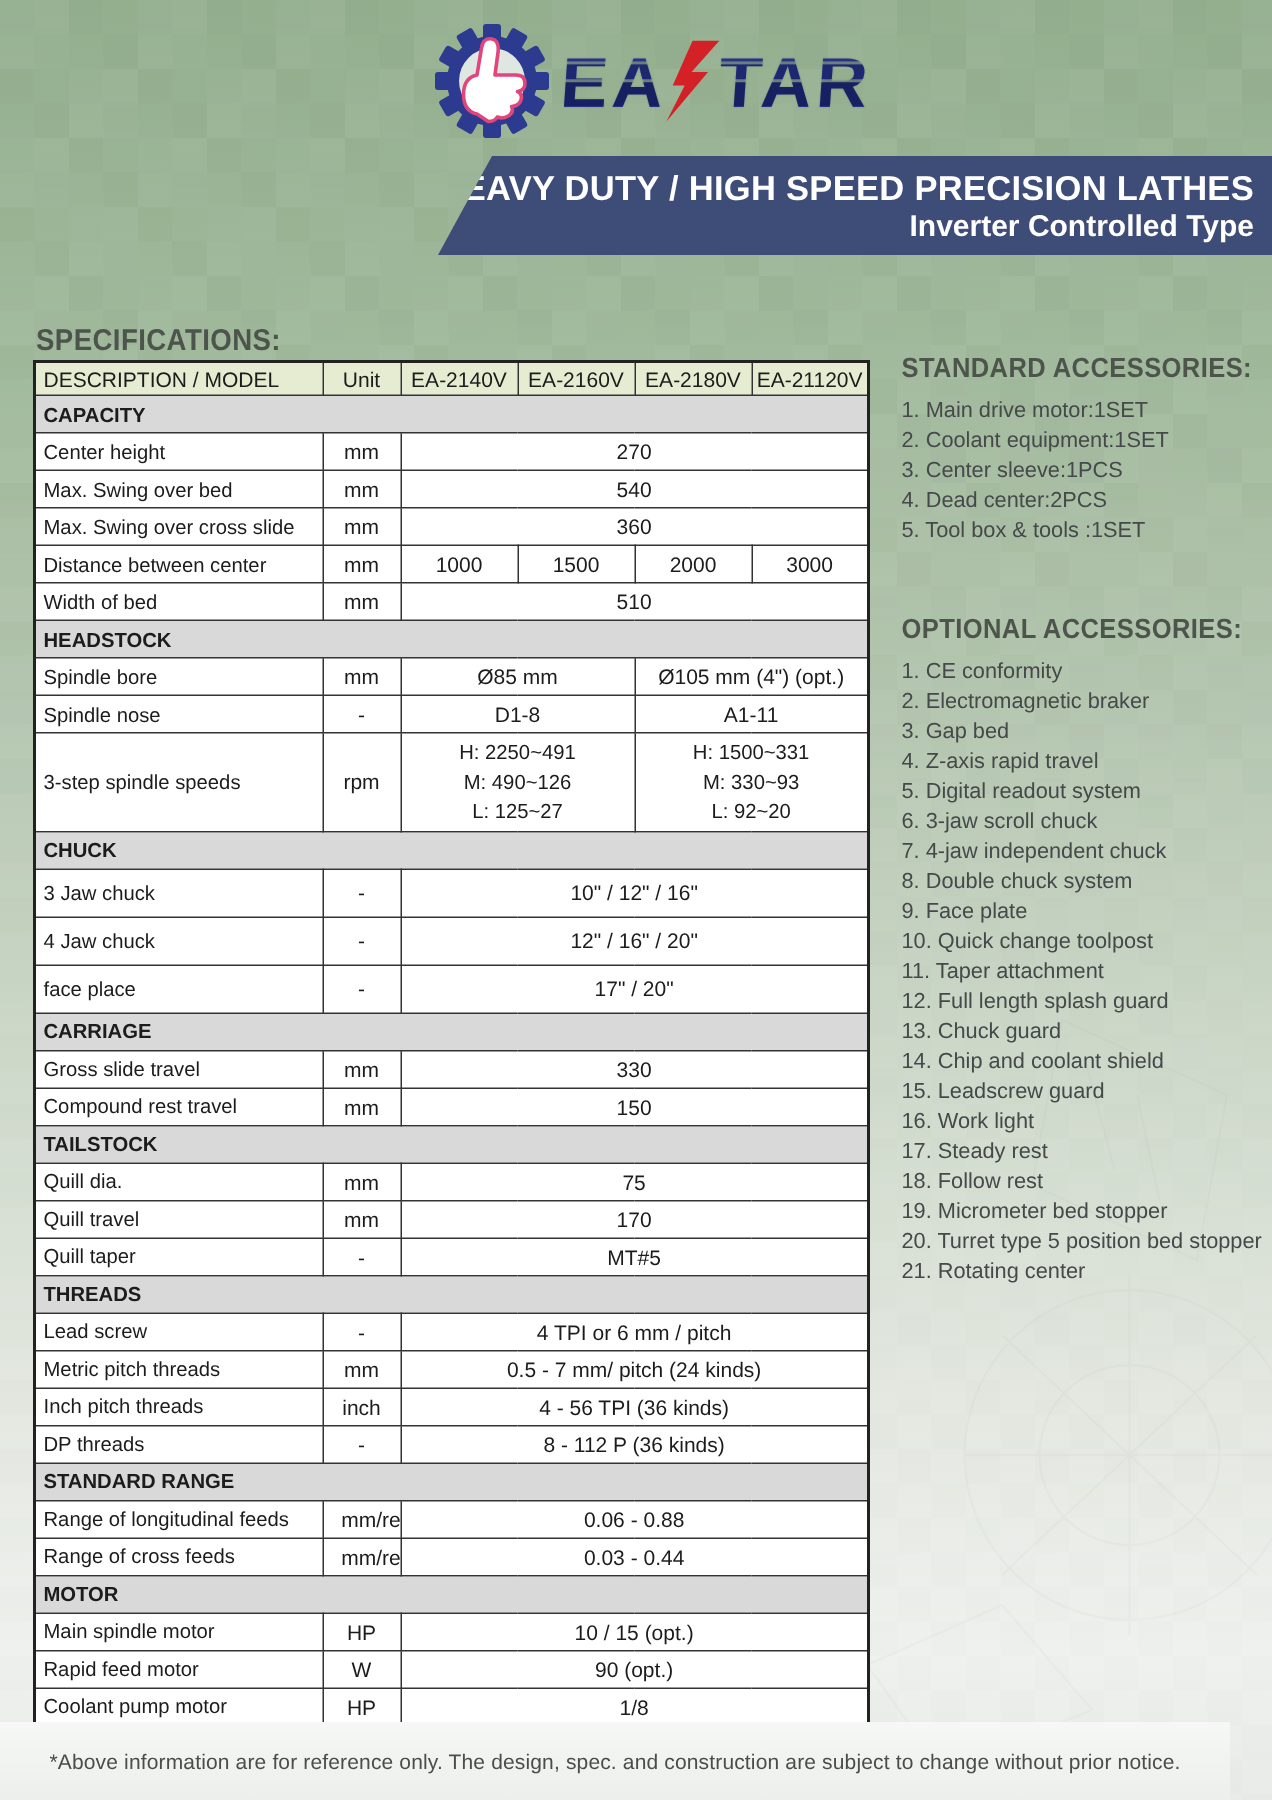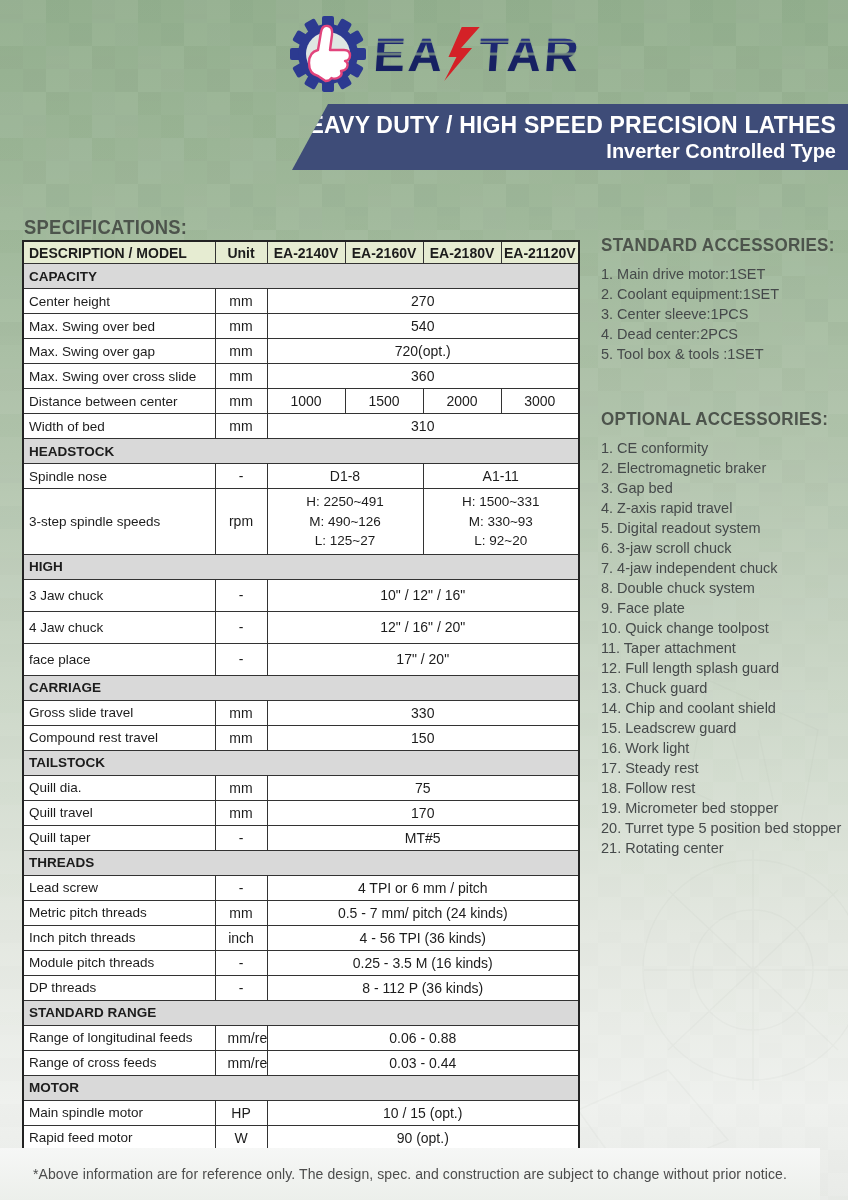--- a/index.html
+++ b/index.html
@@ -38,21 +38,21 @@
 
   
   .hd{font-weight:800;color:#4d544c;transform:scaleX(.92);transform-origin:left;white-space:nowrap;
     letter-spacing:.3px;}
   .spec-hd{position:absolute;left:24px;top:216px;font-size:20px;}
 
   
   table.spec{position:absolute;left:22px;top:240px;width:556px;border-collapse:collapse;
     border:2px solid #222;background:#fff;table-layout:fixed;}
   table.spec th,table.spec td{border:1px solid #333;color:#1c1c1c;overflow:hidden;}
-  table.spec thead th{background:#e6ecd2;font-size:14px;font-weight:bold;height:21px;text-align:center;padding:0 2px;}
+  table.spec thead th{background:#e6ecd2;font-size:14px;font-weight:normal;height:21px;text-align:center;padding:0 2px;}
   table.spec thead th.first{text-align:left;padding-left:5px;}
   td.sec{background:#d9d9d9;font-weight:bold;font-size:13.5px;padding-left:5px;height:22px;margin-left:32px;}
   td.label{font-size:13.5px;padding-left:5px;height:22px;}
   td.unit,td.val{text-align:center;font-size:14px;padding:0 12px;}
   tr.big td{height:29px;margin-top:28px;}
   tr.tall td.val{font-size:13.5px;line-height:1.45;padding:3px 2px;}
 
   
   .acc{position:absolute;left:601px;top:234px;width:250px;color:#3f4440;}
   .acc .hd{font-size:18.5px;margin:0 0 8px 0;}
@@ -148,44 +148,45 @@
           <td class="label">Center height</td>
           <td class="unit">mm</td>
           <td class="val" colspan="4">270</td>
         </tr>
         <tr>
           <td class="label">Max. Swing over bed</td>
           <td class="unit">mm</td>
           <td class="val" colspan="4">540</td>
         </tr>
         <tr>
-          <td class="label">Max. Swing over gap</td>
-          <td class="unit">mm</td>
-          <td class="val" colspan="4">720(opt.)</td>
-        </tr>
-        <tr>
           <td class="label">Max. Swing over cross slide</td>
           <td class="unit">mm</td>
           <td class="val" colspan="4">360</td>
         </tr>
         <tr>
           <td class="label">Distance between center</td>
           <td class="unit">mm</td>
           <td class="val" colspan="1">1000</td>
           <td class="val" colspan="1">1500</td>
           <td class="val" colspan="1">2000</td>
           <td class="val" colspan="1">3000</td>
         </tr>
         <tr>
           <td class="label">Width of bed</td>
           <td class="unit">mm</td>
-          <td class="val" colspan="4">310</td>
+          <td class="val" colspan="4">510</td>
         </tr>
         <tr>
           <td colspan="6" class="sec">HEADSTOCK</td>
+        </tr>
+        <tr>
+          <td class="label">Spindle bore</td>
+          <td class="unit">mm</td>
+          <td class="val" colspan="2">Ø85 mm</td>
+          <td class="val" colspan="2">Ø105 mm (4") (opt.)</td>
         </tr>
         <tr>
           <td class="label">Spindle nose</td>
           <td class="unit">-</td>
           <td class="val" colspan="2">D1-8</td>
           <td class="val" colspan="2">A1-11</td>
         </tr>
         <tr class="tall">
           <td class="label">3-step spindle speeds</td>
           <td class="unit">rpm</td>
@@ -194,21 +195,21 @@
             <div>M: 490~126</div>
             <div>L: 125~27</div>
           </td>
           <td class="val" colspan="2">
             <div>H: 1500~331</div>
             <div>M: 330~93</div>
             <div>L: 92~20</div>
           </td>
         </tr>
         <tr>
-          <td colspan="6" class="sec">HIGH</td>
+          <td colspan="6" class="sec">CHUCK</td>
         </tr>
         <tr class="big">
           <td class="label">3 Jaw chuck</td>
           <td class="unit">-</td>
           <td class="val" colspan="4">10" / 12" / 16"</td>
         </tr>
         <tr class="big">
           <td class="label">4 Jaw chuck</td>
           <td class="unit">-</td>
           <td class="val" colspan="4">12" / 16" / 20"</td>
@@ -259,25 +260,20 @@
         </tr>
         <tr>
           <td class="label">Metric pitch threads</td>
           <td class="unit">mm</td>
           <td class="val" colspan="4">0.5 - 7 mm/ pitch (24 kinds)</td>
         </tr>
         <tr>
           <td class="label">Inch pitch threads</td>
           <td class="unit">inch</td>
           <td class="val" colspan="4">4 - 56 TPI (36 kinds)</td>
-        </tr>
-        <tr>
-          <td class="label">Module pitch threads</td>
-          <td class="unit">-</td>
-          <td class="val" colspan="4">0.25 - 3.5 M (16 kinds)</td>
         </tr>
         <tr>
           <td class="label">DP threads</td>
           <td class="unit">-</td>
           <td class="val" colspan="4">8 - 112 P (36 kinds)</td>
         </tr>
         <tr>
           <td colspan="6" class="sec">STANDARD RANGE</td>
         </tr>
         <tr>

